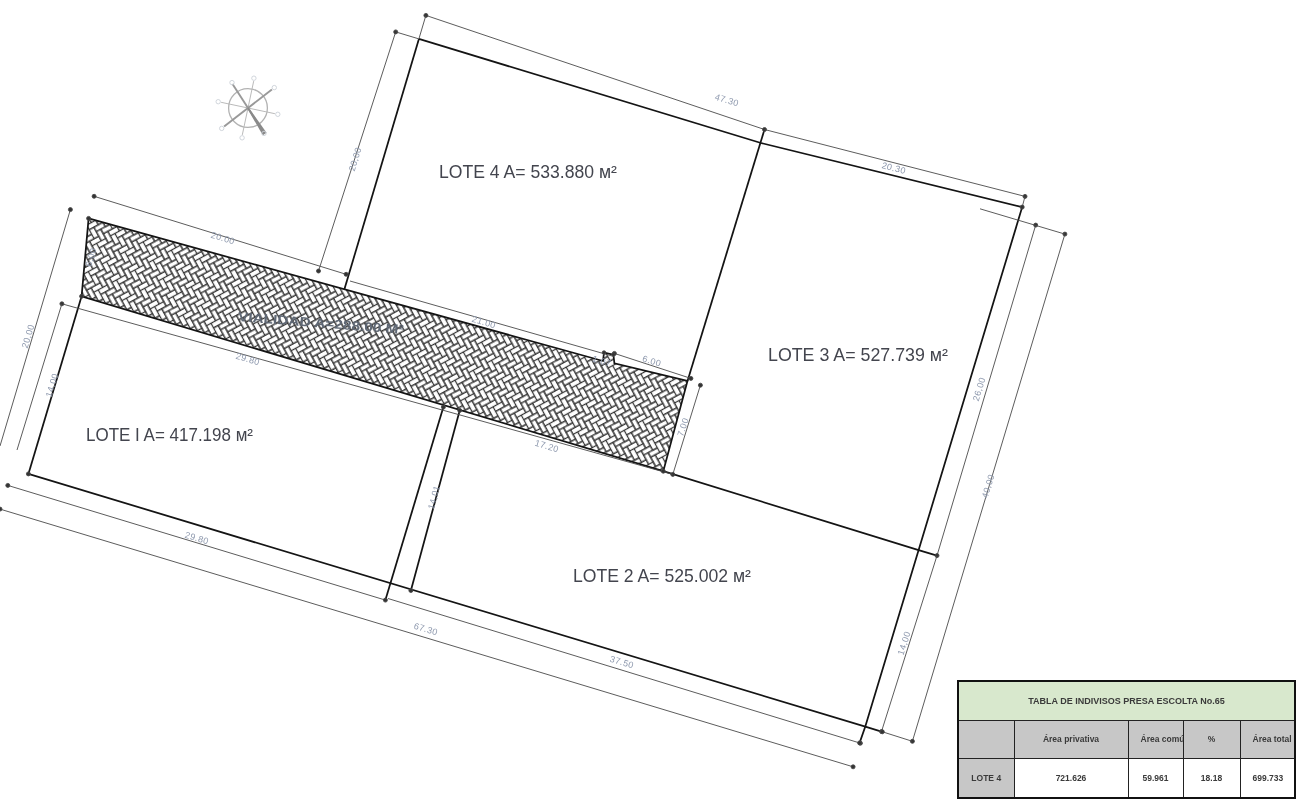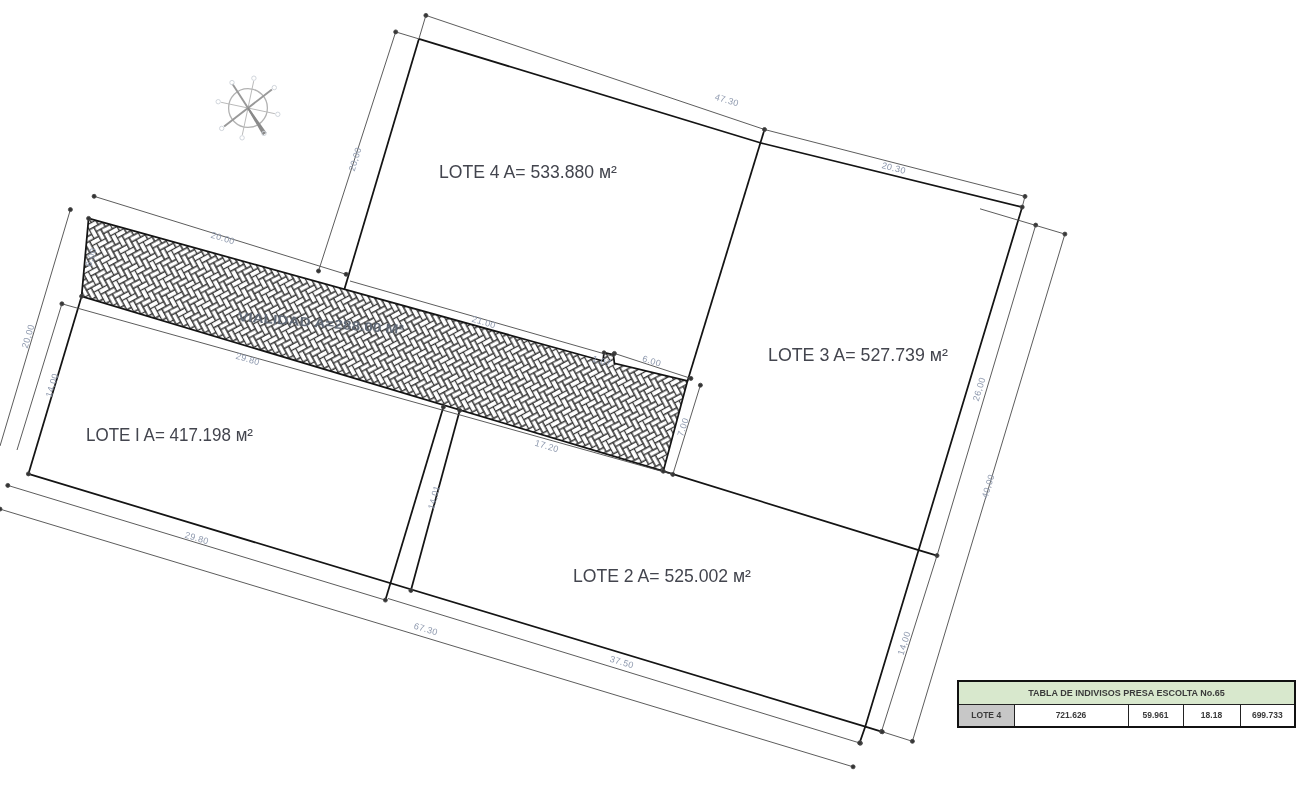--- a/index.html
+++ b/index.html
@@ -4,21 +4,21 @@
 <style>
   html,body{margin:0;padding:0;background:#ffffff;}
   #page{position:relative;width:1300px;height:800px;background:#ffffff;overflow:hidden;filter:blur(0.38px);
         font-family:"Liberation Sans", sans-serif;}
   svg{position:absolute;left:0;top:0;}
   .dimtxt{fill:#8e99ae;font-size:9px;font-family:"Liberation Sans", sans-serif;letter-spacing:.4px;}
   .lottxt{fill:#43454e;font-size:18px;font-family:"Liberation Sans", sans-serif;}
   #tabla{position:absolute;left:957px;top:680px;width:337px;border-collapse:collapse;table-layout:fixed;
          font-family:"Liberation Sans", sans-serif;font-size:8.5px;font-weight:bold;color:#3a3a3a;
          border:2px solid #111;}
-  #tabla td{border:1.2px solid #222;height:13.5px;padding:4px;text-align:center;background:#fff;
+  #tabla td{border:1.2px solid #222;height:13.5px;padding:12px;text-align:center;background:#fff;
             white-space:nowrap;overflow:hidden;}
   #tabla td.g{background:#c7c7c7;}
   #tabla td.t{background:#d8e8cd;font-size:9px;}
 </style>
 </head>
 <body>
 <div id="page">
 <svg width="1300" height="800" viewBox="0 0 1300 800">
 <defs>
 
@@ -235,20 +235,27 @@
         <col style="width:114px">
         <col style="width:55px">
         <col style="width:57px">
         <col style="width:55px">
       </colgroup>
   <tbody>
         <tr>
           <td colspan="5" class="t">TABLA DE INDIVISOS PRESA ESCOLTA No.65</td>
         </tr>
   <tr>
+          <td class="g"></td>
+          <td class="g">Área privativa</td>
+          <td class="g">Área común</td>
+          <td class="g">%</td>
+          <td class="g">Área total</td>
+        </tr>
+  <tr>
           <td class="g">LOTE 4</td>
           <td>721.626</td>
           <td>59.961</td>
           <td>18.18</td>
           <td>699.733</td>
         </tr>
 </tbody>
     </table>
 </div>
 

